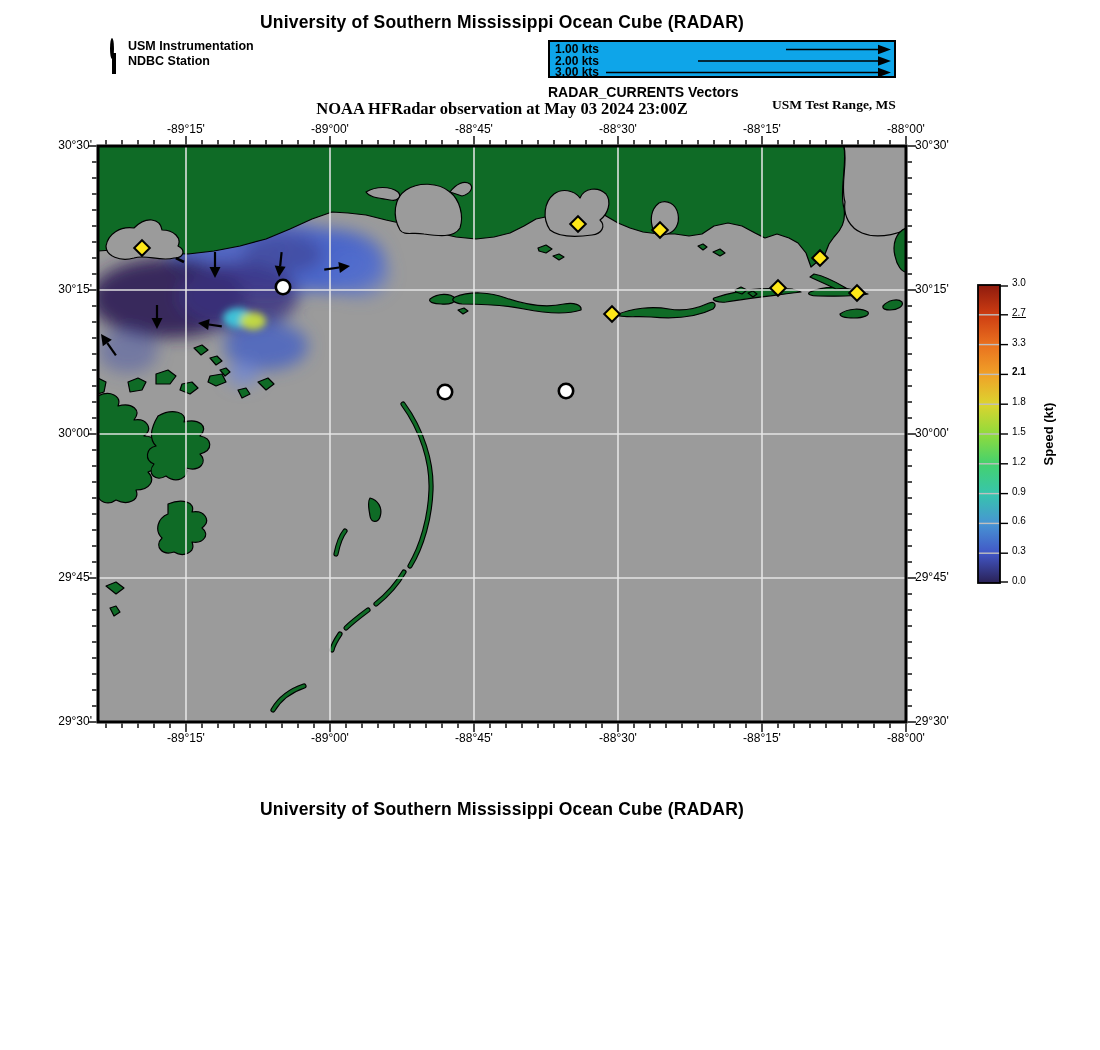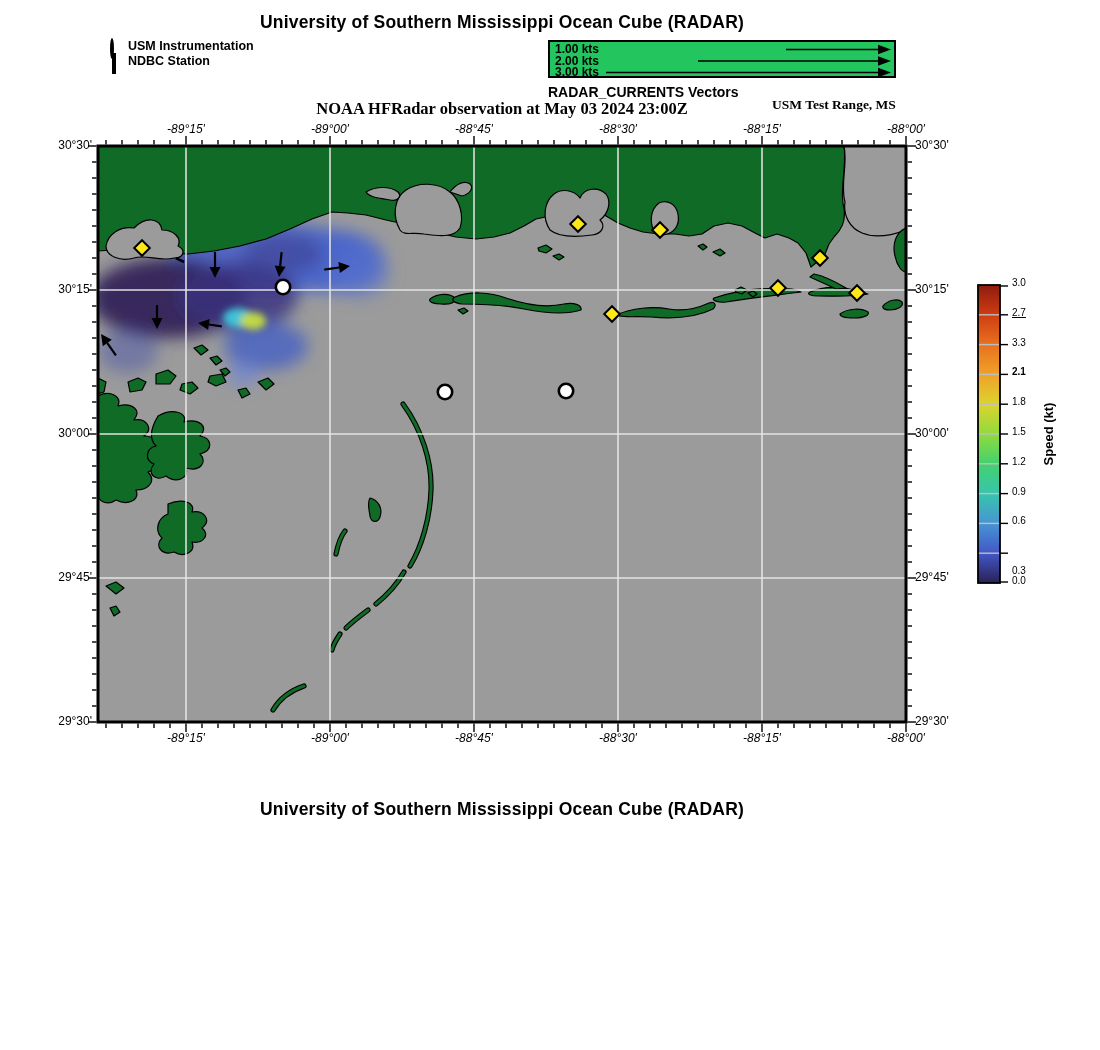--- a/index.html
+++ b/index.html
@@ -7,31 +7,31 @@
         font-family:"Liberation Sans","DejaVu Sans",sans-serif;color:#000;}
   .big-title{position:absolute;left:98px;width:808px;text-align:center;
         font-size:17.5px;font-weight:bold;letter-spacing:.2px;}
   .st-legend{position:absolute;left:112px;top:38px;}
   .st-row{display:flex;align-items:center;height:15px;}
   .st-icon{width:12px;height:12px;margin-right:4px;flex:0 0 auto;}
   .st-circle{width:10px;height:10px;border:2.4px solid #000;border-radius:50%;background:#fff;box-sizing:content-box;margin-left:-2px;}
   .st-diamond{width:9px;height:9px;border:2px solid #000;background:var(--station);transform:rotate(45deg);margin-left:0px;}
   .st-label{font-size:12.5px;font-weight:bold;}
   .vec-box{position:absolute;left:548px;top:40px;width:344px;height:34px;
-        border:2.6px solid #000;background:#22c55e;}
+        border:2.6px solid #000;background:#0ea5e9;}
   .vec-label{position:absolute;left:5px;font-size:12px;font-weight:bold;line-height:11px;}
   .vec-caption{position:absolute;left:548px;top:84px;font-size:14px;font-weight:bold;}
   .subtitle{position:absolute;left:98px;top:99px;width:808px;text-align:center;
         font-family:"Liberation Serif","DejaVu Serif",serif;font-size:16.5px;font-weight:bold;}
   .region-label{position:absolute;left:760px;top:97px;width:148px;text-align:center;
         font-family:"Liberation Serif","DejaVu Serif",serif;font-size:13.5px;font-weight:bold;}
   .map-panel{position:absolute;left:98px;top:146px;width:808px;height:576px;}
   .map-panel svg{overflow:visible;display:block;}
   .axis-label{position:absolute;font-size:12px;white-space:nowrap;}
-  .axis-top,.axis-bottom{transform:translateX(-50%);font-style:italic;}
+  .axis-top,.axis-bottom{transform:translateX(-50%);}
   .axis-left{width:90px;text-align:right;}
   .axis-right{text-align:left;}
   .cb-panel{position:absolute;left:978px;top:285px;width:22px;height:298px;}
   .cb-panel svg{overflow:visible;display:block;}
   .cb-label{position:absolute;font-size:10px;}
   .cb-title{position:absolute;left:1048px;top:434px;font-size:13px;font-weight:bold;
         transform:translate(-50%,-50%) rotate(-90deg);white-space:nowrap;}
   .footer-title{top:799px;}
 </style>
 </head>
@@ -465,20 +465,20 @@
   <div id="cbLabels">
       <div class="cb-label" style="left: 1012px; top: 277px;">3.0</div>
       <div class="cb-label" style="left: 1012px; top: 306.8px; text-decoration: underline;">2.7</div>
       <div class="cb-label" style="left: 1012px; top: 336.6px;">3.3</div>
       <div class="cb-label" style="left: 1012px; top: 366.4px; font-weight: bold;">2.1</div>
       <div class="cb-label" style="left: 1012px; top: 396.2px;">1.8</div>
       <div class="cb-label" style="left: 1012px; top: 426px;">1.5</div>
       <div class="cb-label" style="left: 1012px; top: 455.8px;">1.2</div>
       <div class="cb-label" style="left: 1012px; top: 485.6px;">0.9</div>
       <div class="cb-label" style="left: 1012px; top: 515.4px;">0.6</div>
-      <div class="cb-label" style="left: 1012px; top: 545.2px; margin-top: 20px;">0.3</div>
+      <div class="cb-label" style="left: 1012px; top: 545.2px;">0.3</div>
       <div class="cb-label" style="left: 1012px; top: 575px;">0.0</div>
     </div>
   <div class="cb-title">Speed (kt)</div>
 
   <div class="big-title footer-title">University of Southern Mississippi Ocean Cube (RADAR)</div>
 
 </div>
 
 </body></html>

